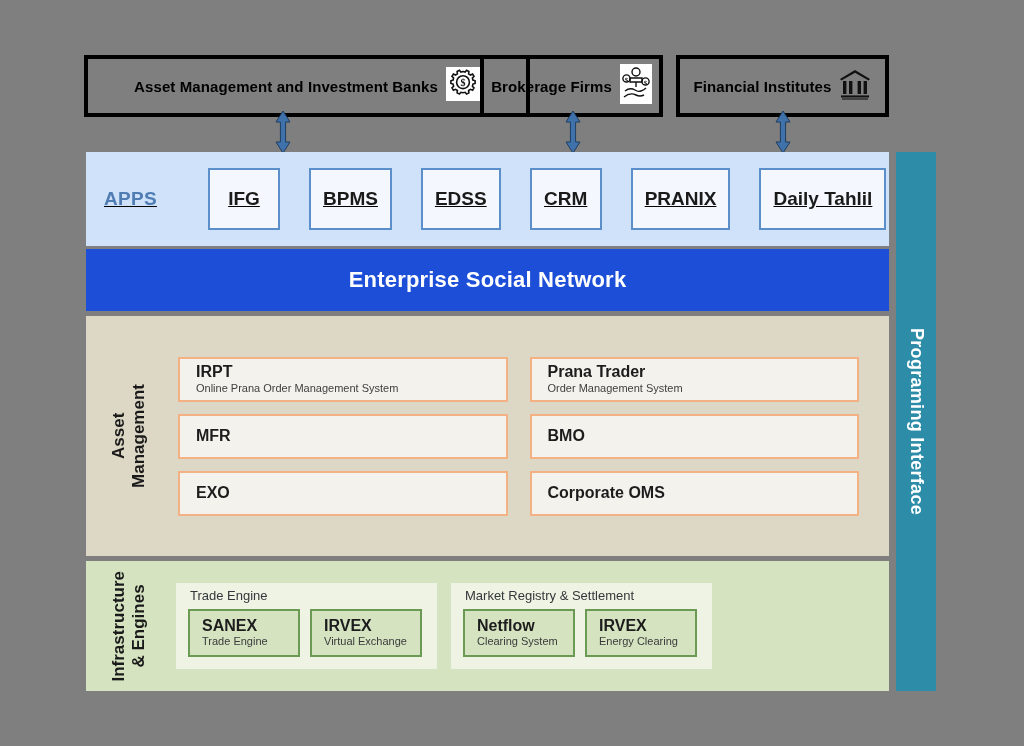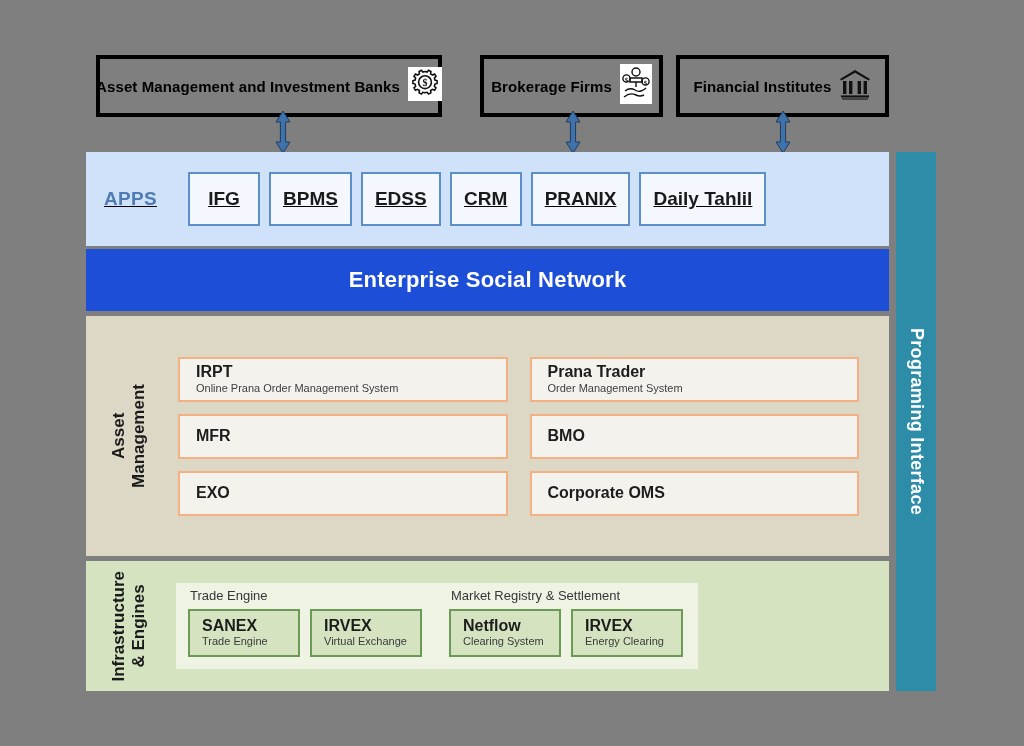--- a/index.html
+++ b/index.html
@@ -34,21 +34,21 @@
     box-sizing: border-box;
     height: 62px;
   }
   .top-box .tb-label {
     font-size: 15px;
     font-weight: bold;
     color: #000000;
     white-space: nowrap;
     letter-spacing: 0.1px;
   }
-  #top-box-0 { left: 96px;  top: 55px;  width: 346px; }
+  #top-box-0 { left: 84px;  top: 55px;  width: 446px; }
   #top-box-1 { left: 480px; top: 55px;  width: 183px; }
   #top-box-2 { left: 676px; top: 55px;  width: 213px; }
 
   .tb-icon { flex: 0 0 auto; display: block; }
 
   
   .arrow {
     position: absolute;
     width: 22px;
     height: 40px;
@@ -82,30 +82,31 @@
     letter-spacing: 0.3px;
   }
   .app-tiles {
     display: flex;
     gap: 9px;
     align-items: center;
   }
   .app-tile {
     background: #f4f8fe;
     border: 2px solid #5b8fc9;
-    height: 54px;
+    height: 62px;
     display: flex;
     align-items: center;
     justify-content: center;
     font-size: 19px;
     font-weight: bold;
     color: #1a1a1a;
     box-sizing: border-box;
     padding: 0 12px;
     min-width: 72px;
+    margin-left: 20px;
   }
 
   
   #layer-esn {
     left: 86px;
     top: 249px;
     width: 803px;
     height: 62px;
     background: #1d4ed8;
     display: flex;
@@ -189,20 +190,21 @@
   .infra-caption-wrap {
     flex: 0 0 86px;
     display: flex;
     align-items: center;
     justify-content: center;
     height: 100%;
   }
   .infra-groups {
     flex: 1 1 auto;
     display: flex;
+    gap: 14px;
     padding: 0 22px 0 4px;
     align-items: flex-start;
   }
   .infra-group {
     background: #eef3e4;
     position: relative;
     padding: 0;
   }
   .ig-tab {
     background: #eef3e4;

